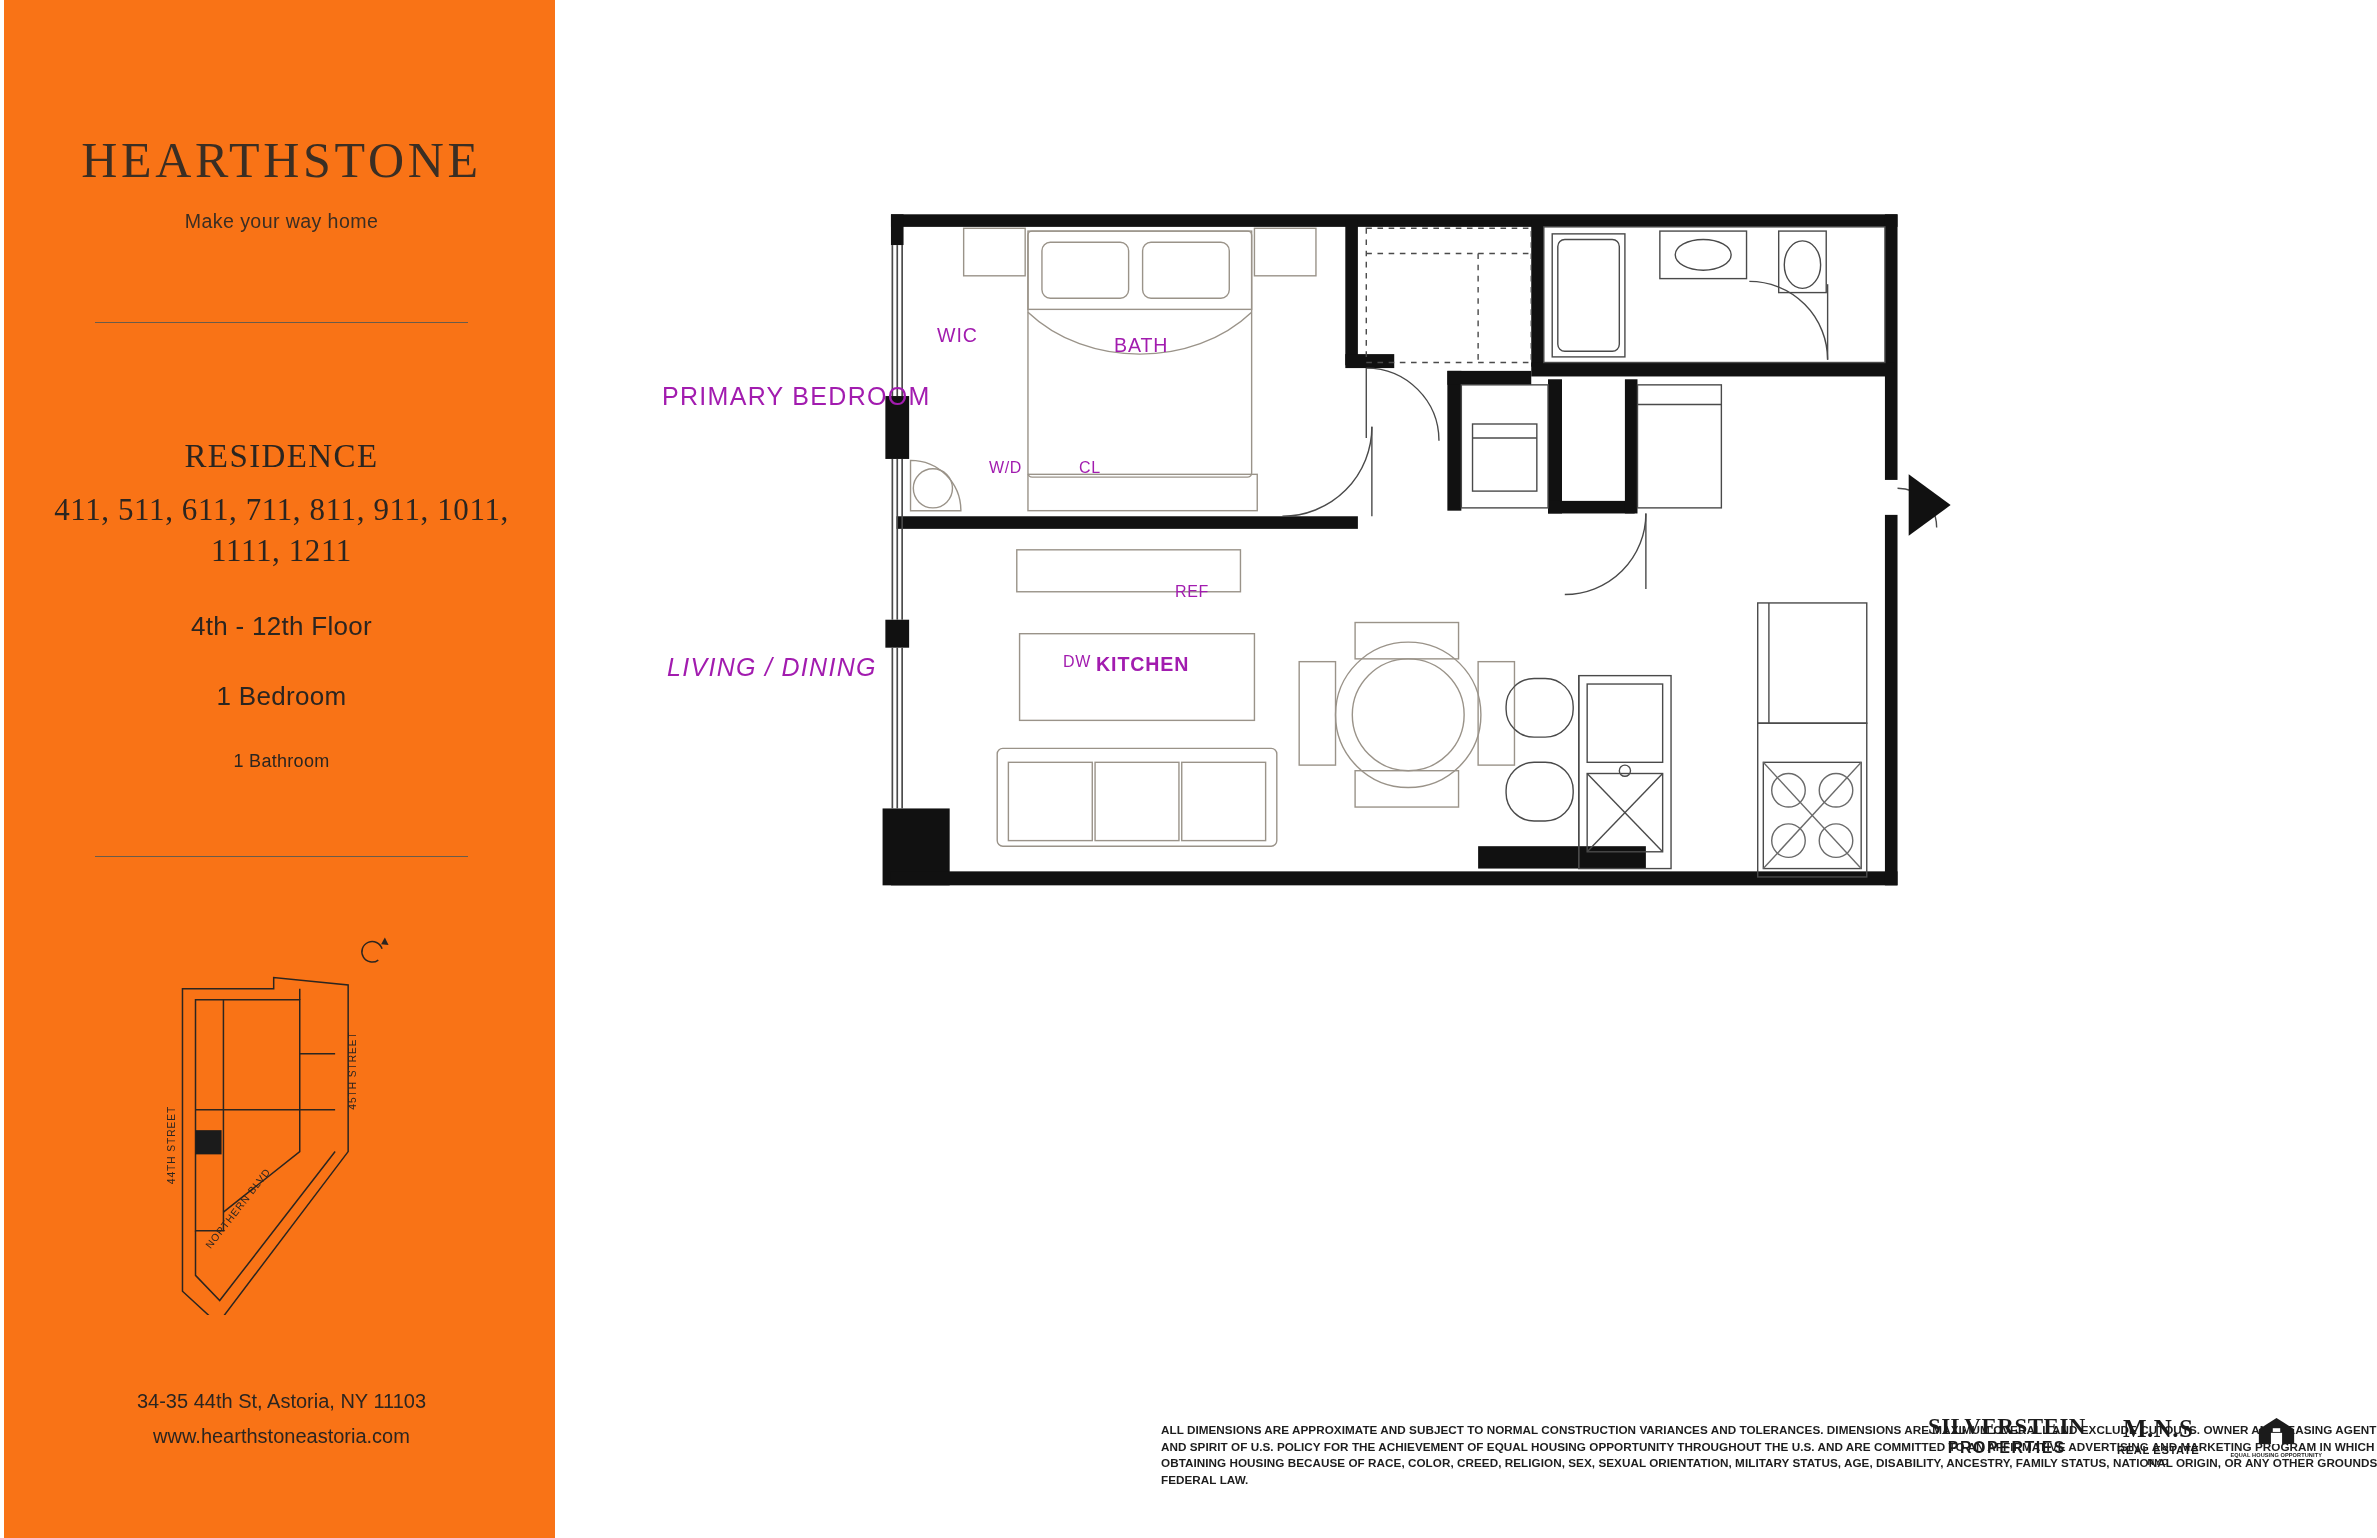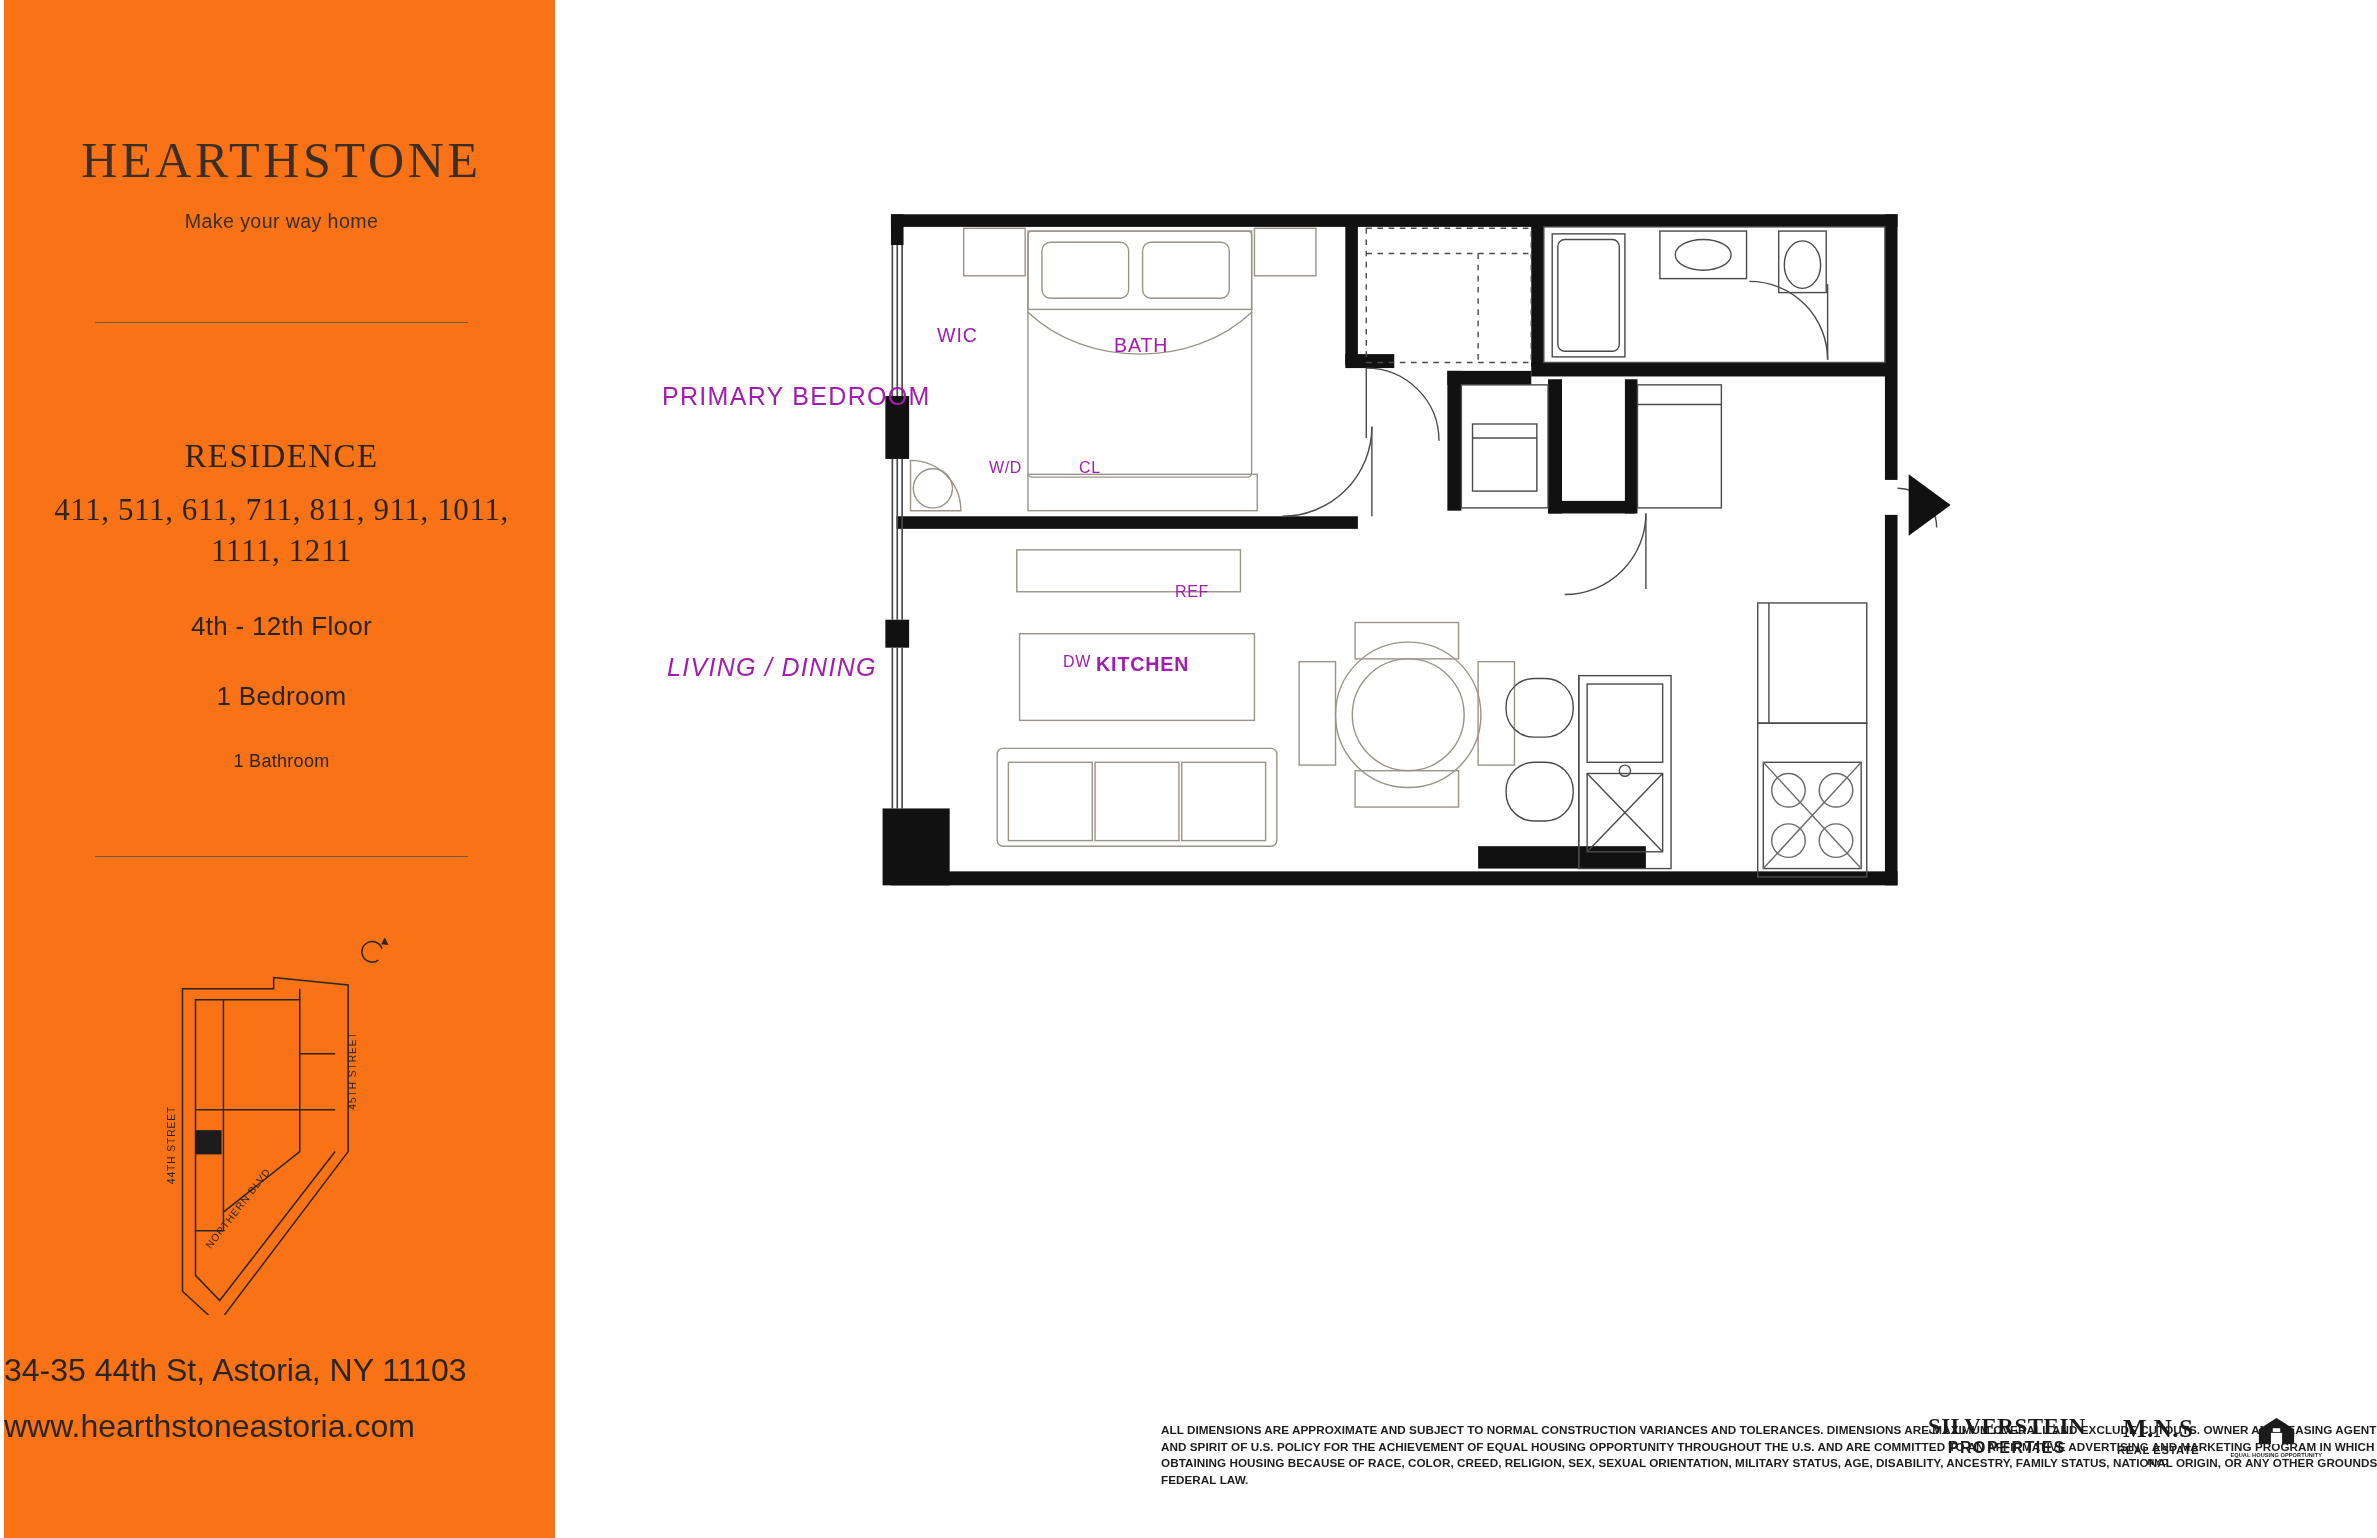--- a/index.html
+++ b/index.html
@@ -108,21 +108,22 @@
     font-family: "Liberation Serif", serif;
     font-size: 18.6px;
     color: #2b2520;
   }
 
   
   .address {
     position: absolute;
     left: 0; right: 0;
     bottom: 84px;
-    font-size: 32px;
+    text-align: center;
+    font-size: 20px;
     color: #2b2520;
     line-height: 1.75;
   }
 
   
   .plan-area {
     position: absolute;
     left: 555px; top: 0;
     width: 1823px; height: 1538px;
     background: #ffffff;

